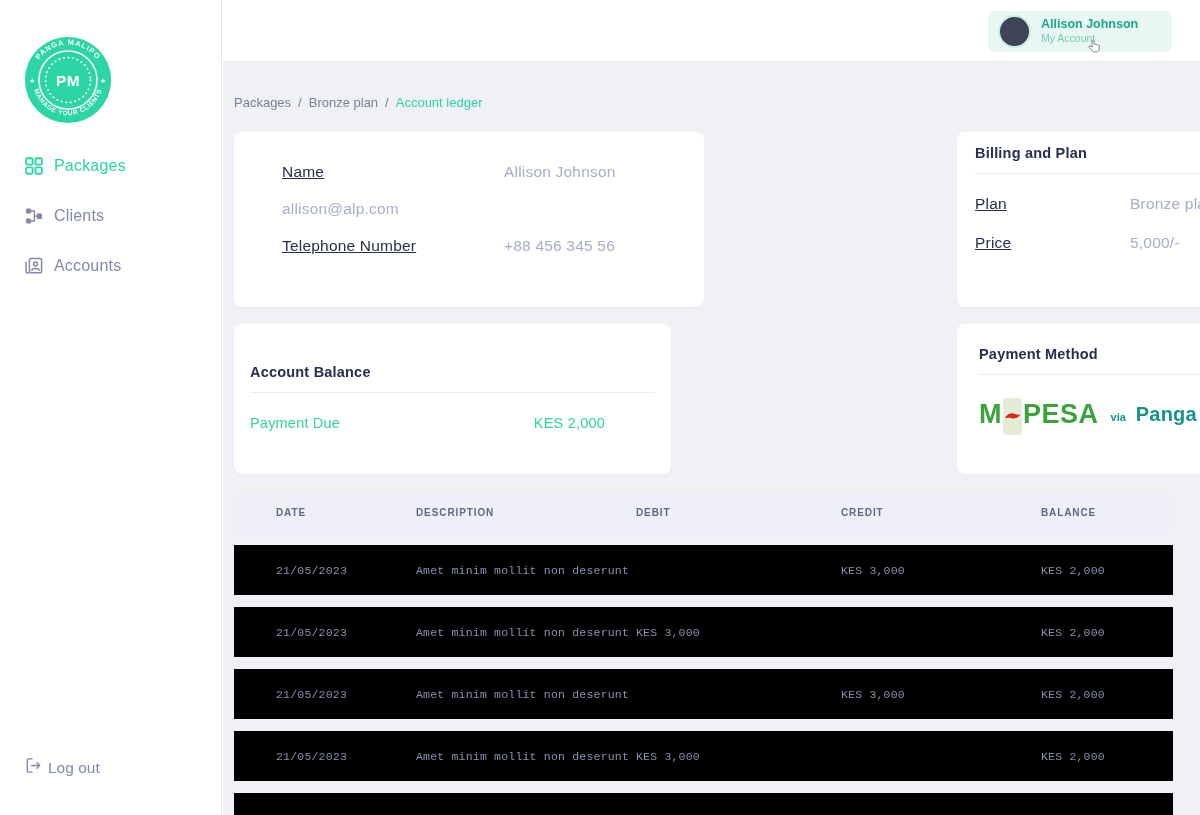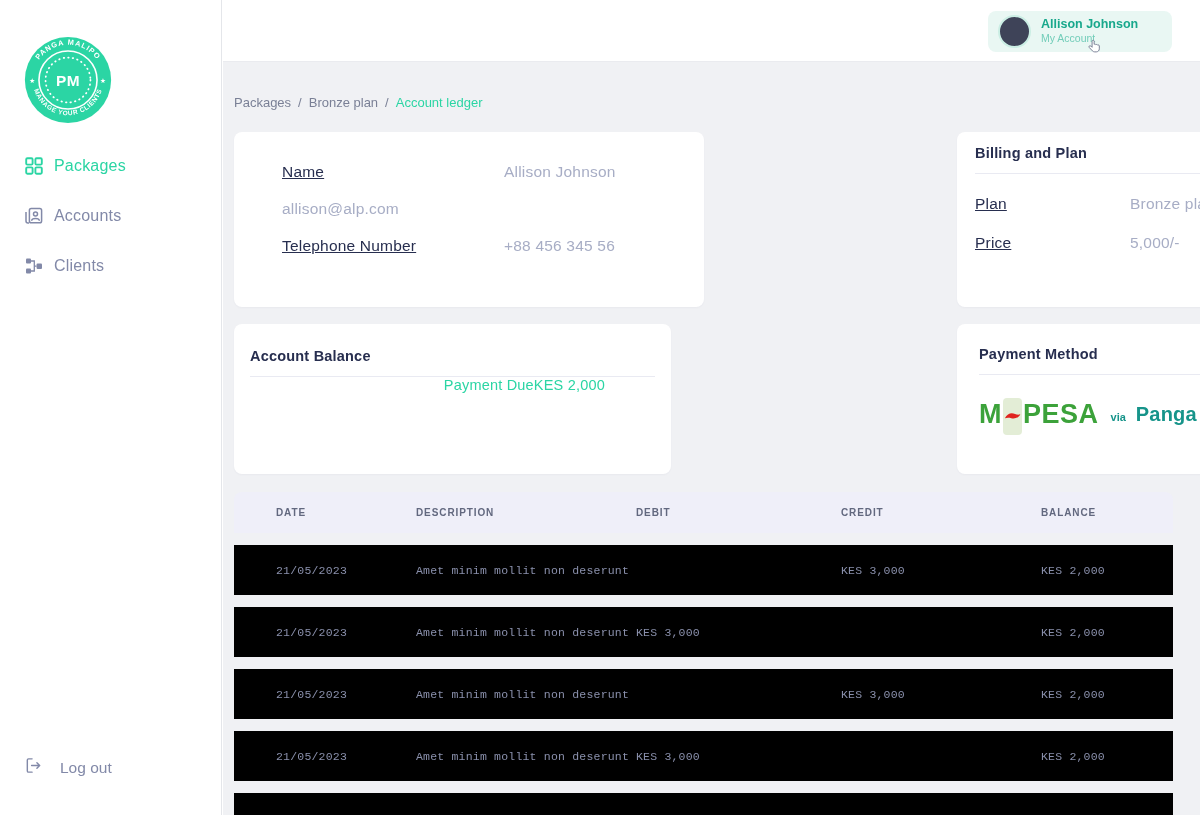--- a/index.html
+++ b/index.html
@@ -14,21 +14,21 @@
 
   
   .sidebar{position:absolute;left:0;top:0;width:222px;height:815px;background:#fff;
     border-right:1px solid #E4E6EA;z-index:5;}
   .logo-wrap{margin:36px 0 0 24px;width:88px;height:88px;}
   .nav{margin:32px 0 0 24px;display:flex;flex-direction:column;gap:30px;}
   .nav-item{display:flex;align-items:center;gap:10px;font-size:16px;font-weight:500;
     color:var(--sidebar-text,#8289A8);cursor:pointer;letter-spacing:.2px;}
   .nav-item.active{color:var(--accent,#2BD5A4);}
   .nav-item .ico{width:20px;height:20px;display:inline-flex;}
-  .logout{position:absolute;left:24px;bottom:36px;display:flex;align-items:center;gap:17px;
+  .logout{position:absolute;left:24px;bottom:36px;display:flex;align-items:center;gap:5px;
     font-size:15.5px;color:var(--sidebar-text,#8289A8);cursor:pointer;}
 
   
   .topbar{position:absolute;left:223px;top:0;right:0;height:62px;background:#fff;
     border-bottom:1px solid #EAEBEF;}
   .account-pill{position:absolute;right:28px;top:11px;width:184px;height:41px;background:#E9F7F3;
     border-radius:8px;display:flex;align-items:center;gap:10px;padding:0 10px;cursor:pointer;}
   .avatar{width:33px;height:33px;border-radius:50%;background:#3E4358;border:2px solid #CBEEE4;flex:none;}
   .account-name{font-size:12.5px;font-weight:700;color:var(--accent-deep,#18A88C);line-height:1.25;}
   .account-link{font-size:10.5px;color:#72CDB9;line-height:1.3;}
@@ -49,22 +49,22 @@
   .kv{display:flex;align-items:center;font-size:15.5px;}
   .kv .k{width:222px;color:var(--navy,#272E4F);font-weight:500;letter-spacing:.2px;text-decoration:underline;}
   .kv .v{color:var(--muted-text,#A7ADC5);letter-spacing:.2px;}
 
   .billing-card{width:438px;height:175px;padding:13px 18px 0 18px;}
   .card-title{font-size:14.5px;font-weight:700;color:var(--navy,#272E4F);letter-spacing:.2px;}
   .card-rule{border:none;border-top:1px solid #E9EAF2;margin:12px -0px 0 0;}
   .billing-card .kv{margin-top:21px;font-size:15.5px;}
   .billing-card .k{width:155px;font-weight:500;}
 
-  .balance-card{width:437px;height:150px;padding:24px 16px 0 16px;}
-  .balance-row{display:flex;align-items:center;justify-content:flex-end;padding-right:50px;}
+  .balance-card{width:437px;height:150px;padding:40px 16px 0 16px;}
+  .balance-row{margin-top:22px;display:flex;align-items:center;justify-content:space-between;padding-right:50px;}
   .balance-label,.balance-amount{font-size:14.5px;color:var(--accent,#2BD5A4);letter-spacing:.2px;}
 
   .payment-card{width:438px;height:150px;padding:22px 22px 0 22px;position:relative;}
   .mpesa-row{margin-top:21px;display:flex;align-items:center;gap:10px;}
   .mpesa-logo{display:flex;align-items:center;font-weight:800;font-size:27px;color:var(--mpesa-green,#3CA23A);
     letter-spacing:.5px;}
   .mpesa-sim{width:19px;height:37px;background:#E3EDD6;border-radius:4px;margin:0 1px;
     display:flex;align-items:center;justify-content:center;position:relative;top:2px;}
   .via{font-size:11px;font-weight:700;color:var(--teal-dark,#16948A);margin:4px 0 0 2px;}
   .provider{font-size:20px;font-weight:700;color:var(--teal-dark,#16948A);letter-spacing:.2px;}
@@ -118,40 +118,40 @@
           <rect x="11.4" y="2.2" width="6.4" height="6.4" rx="1.2"></rect>
           <rect x="2.2" y="11.4" width="6.4" height="6.4" rx="1.2"></rect>
           <rect x="11.4" y="11.4" width="6.4" height="6.4" rx="1.2"></rect>
         </svg>
       </span>
       <span>Packages</span>
     </div>
 
     <div class="nav-item">
       <span class="ico">
+        <svg viewBox="0 0 20 20" width="20" height="20">
+          <rect x="2" y="2.5" width="5" height="5" rx="1" fill="#8289A8"></rect>
+          <rect x="2" y="12.5" width="5" height="5" rx="1" fill="#8289A8"></rect>
+          <rect x="12.6" y="7.5" width="5.4" height="5.4" rx="1" fill="#8289A8"></rect>
+          <path d="M7 5 h3.3 v5.2 h2.3 M7 15 h3.3 v-4.8" fill="none" stroke="#8289A8" stroke-width="1.3"></path>
+        </svg>
+      </span>
+      <span>Clients</span>
+    </div>
+
+    <div class="nav-item">
+      <span class="ico">
         <svg viewBox="0 0 20 20" width="20" height="20" fill="none" stroke="#8289A8" stroke-width="1.5">
           <path d="M5 17 H4 a2 2 0 0 1 -2 -2 V6"></path>
           <rect x="5.4" y="2.6" width="12.2" height="14.2" rx="1.8"></rect>
           <circle cx="11.5" cy="8" r="2"></circle>
           <path d="M7.8 14.2 c0 -2.4 7.4 -2.4 7.4 0" stroke-linecap="round"></path>
         </svg>
       </span>
       <span>Accounts</span>
-    </div>
-
-    <div class="nav-item">
-      <span class="ico">
-        <svg viewBox="0 0 20 20" width="20" height="20">
-          <rect x="2" y="2.5" width="5" height="5" rx="1" fill="#8289A8"></rect>
-          <rect x="2" y="12.5" width="5" height="5" rx="1" fill="#8289A8"></rect>
-          <rect x="12.6" y="7.5" width="5.4" height="5.4" rx="1" fill="#8289A8"></rect>
-          <path d="M7 5 h3.3 v5.2 h2.3 M7 15 h3.3 v-4.8" fill="none" stroke="#8289A8" stroke-width="1.3"></path>
-        </svg>
-      </span>
-      <span>Clients</span>
     </div>
   </nav>
 
   <div class="logout">
     <span class="ico">
       <svg viewBox="0 0 20 20" width="19" height="19" fill="none" stroke="#8289A8" stroke-width="1.5" stroke-linecap="round" stroke-linejoin="round">
         <path d="M8.5 3 H4.8 a1.3 1.3 0 0 0 -1.3 1.3 v11.4 a1.3 1.3 0 0 0 1.3 1.3 H8.5"></path>
         <path d="M8 10 h8.5 M13.6 7.1 16.5 10 13.6 12.9"></path>
       </svg>
     </span>

